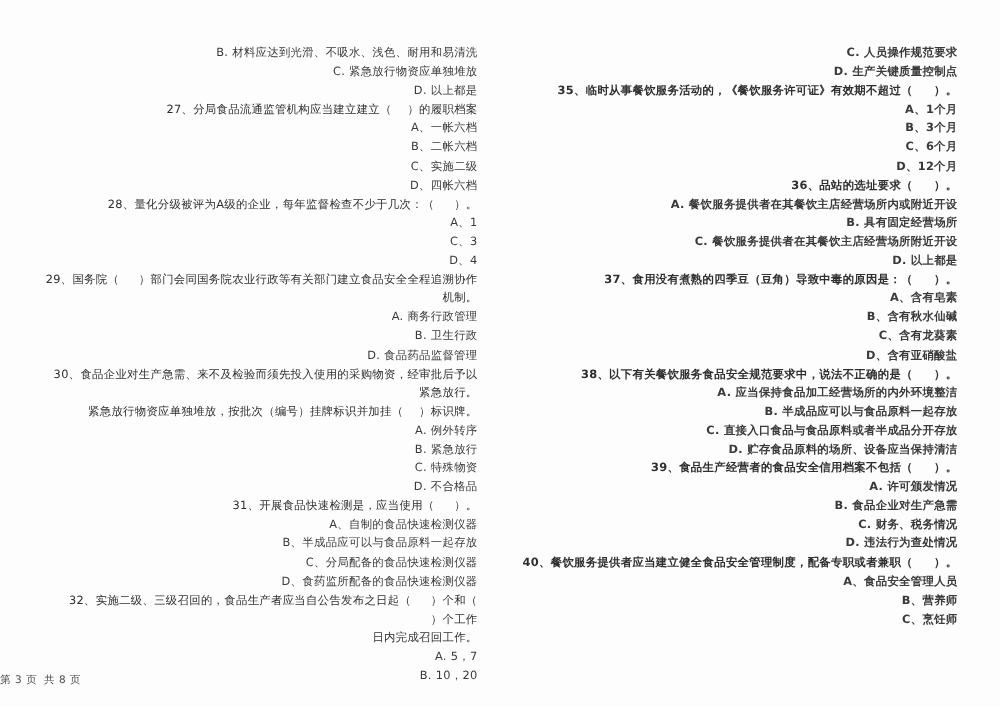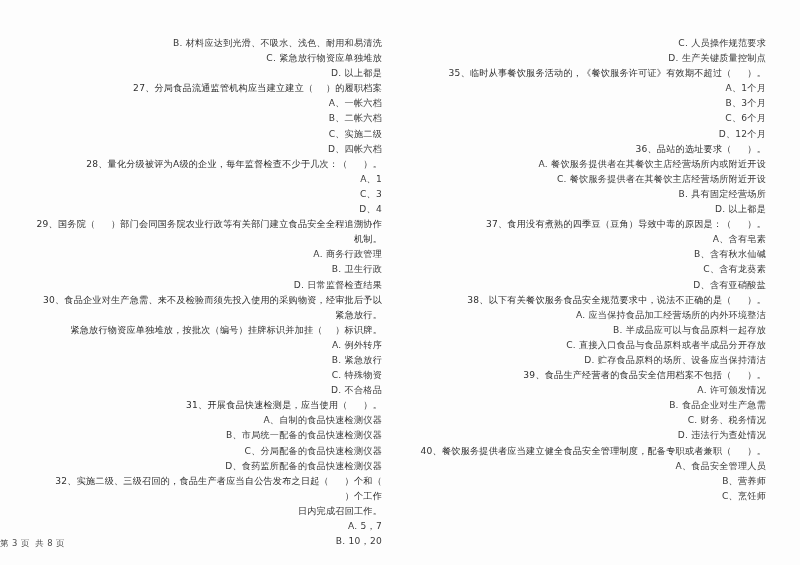--- a/index.html
+++ b/index.html
@@ -28,21 +28,21 @@
     padding: 36px 34px 0 34px;
     box-sizing: border-box;
     height: 520px;
     text-align: right;
   }
   .col {
     width: 50%;
     box-sizing: border-box;
   }
   .col-left { padding-right: 18px; }
-  .col-right { padding-left: 16px; }
+  .col-right { padding-left: 16px; font-weight: bold; }
 
   .q-block {
     margin: 0 0 0 0;
   }
   .q-stem {
     font-size: 9.1px;
     line-height: 15.1px;
     letter-spacing: 0.25px;
     color: #2f2f2f;
     text-indent: 0;
@@ -98,36 +98,36 @@
         <p class="q-stem">28、量化分级被评为A级的企业，每年监督检查不少于几次：（     ）。</p>
         <p class="q-opt">A、1</p>
         <p class="q-opt">C、3</p>
         <p class="q-opt">D、4</p>
       </div>
 
       <div class="q-block">
         <p class="q-stem">29、国务院（     ）部门会同国务院农业行政等有关部门建立食品安全全程追溯协作机制。</p>
         <p class="q-opt">A. 商务行政管理</p>
         <p class="q-opt">B. 卫生行政</p>
-        <p class="q-opt">D. 日常监督检查结果</p>
+        <p class="q-opt">D. 食品药品监督管理</p>
       </div>
 
       <div class="q-block">
         <p class="q-stem">30、食品企业对生产急需、来不及检验而须先投入使用的采购物资，经审批后予以紧急放行。
 紧急放行物资应单独堆放，按批次（编号）挂牌标识并加挂（    ）标识牌。</p>
         <p class="q-opt">A. 例外转序</p>
         <p class="q-opt">B. 紧急放行</p>
         <p class="q-opt">C. 特殊物资</p>
         <p class="q-opt">D. 不合格品</p>
       </div>
 
       <div class="q-block">
         <p class="q-stem">31、开展食品快速检测是，应当使用（     ）。</p>
         <p class="q-opt">A、自制的食品快速检测仪器</p>
-        <p class="q-opt">B、市局统一配备的食品快速检测仪器</p>
+        <p class="q-opt">B、半成品应可以与食品原料一起存放</p>
         <p class="q-opt">C、分局配备的食品快速检测仪器</p>
         <p class="q-opt">D、食药监所配备的食品快速检测仪器</p>
       </div>
 
       <div class="q-block">
         <p class="q-stem">32、实施二级、三级召回的，食品生产者应当自公告发布之日起（     ）个和（     ）个工作
 日内完成召回工作。</p>
         <p class="q-opt">A. 5，7</p>
         <p class="q-opt">B. 10，20</p>
 
@@ -146,22 +146,22 @@
         <p class="q-stem">35、临时从事餐饮服务活动的，《餐饮服务许可证》有效期不超过（     ）。</p>
         <p class="q-opt">A、1个月</p>
         <p class="q-opt">B、3个月</p>
         <p class="q-opt">C、6个月</p>
         <p class="q-opt">D、12个月</p>
       </div>
 
       <div class="q-block">
         <p class="q-stem">36、品站的选址要求（     ）。</p>
         <p class="q-opt">A. 餐饮服务提供者在其餐饮主店经营场所内或附近开设</p>
+        <p class="q-opt">B. 具有固定经营场所</p>
         <p class="q-opt">C. 餐饮服务提供者在其餐饮主店经营场所附近开设</p>
-        <p class="q-opt">B. 具有固定经营场所</p>
         <p class="q-opt">D. 以上都是</p>
       </div>
 
       <div class="q-block">
         <p class="q-stem">37、食用没有煮熟的四季豆（豆角）导致中毒的原因是：（     ）。</p>
         <p class="q-opt">A、含有皂素</p>
         <p class="q-opt">B、含有秋水仙碱</p>
         <p class="q-opt">C、含有龙葵素</p>
         <p class="q-opt">D、含有亚硝酸盐</p>
       </div>

